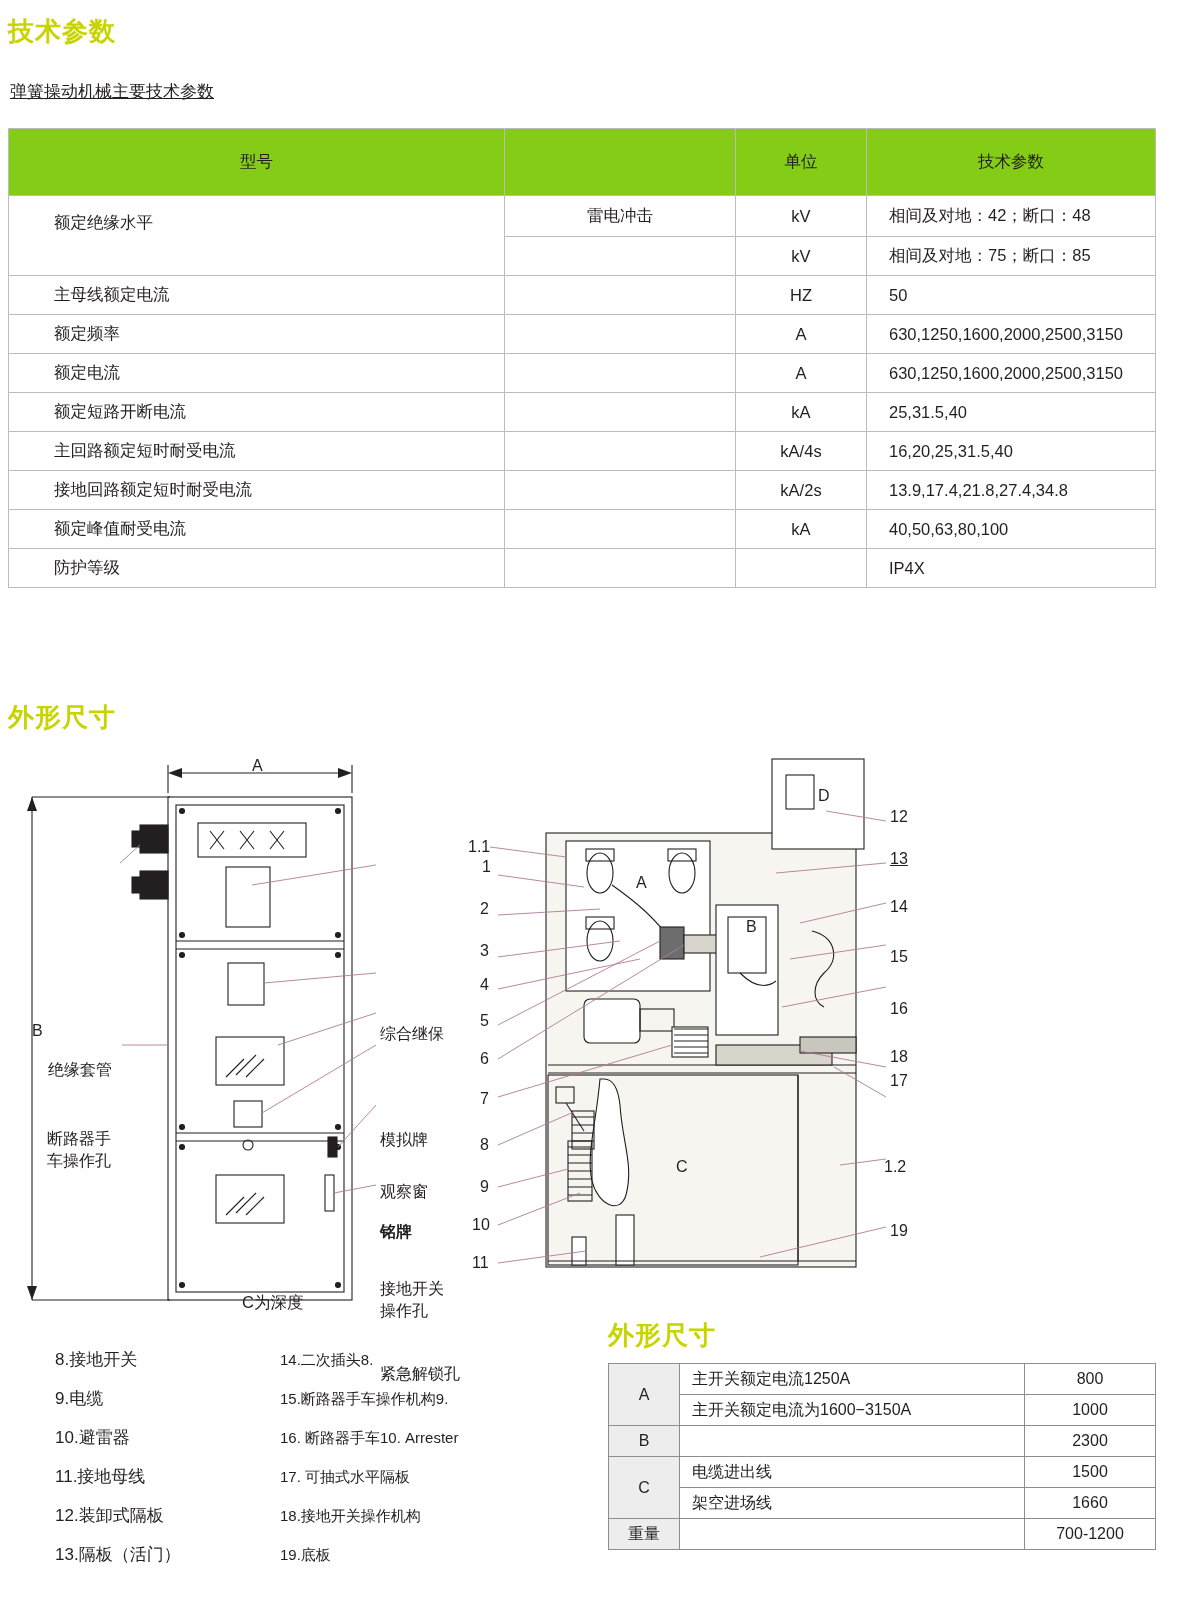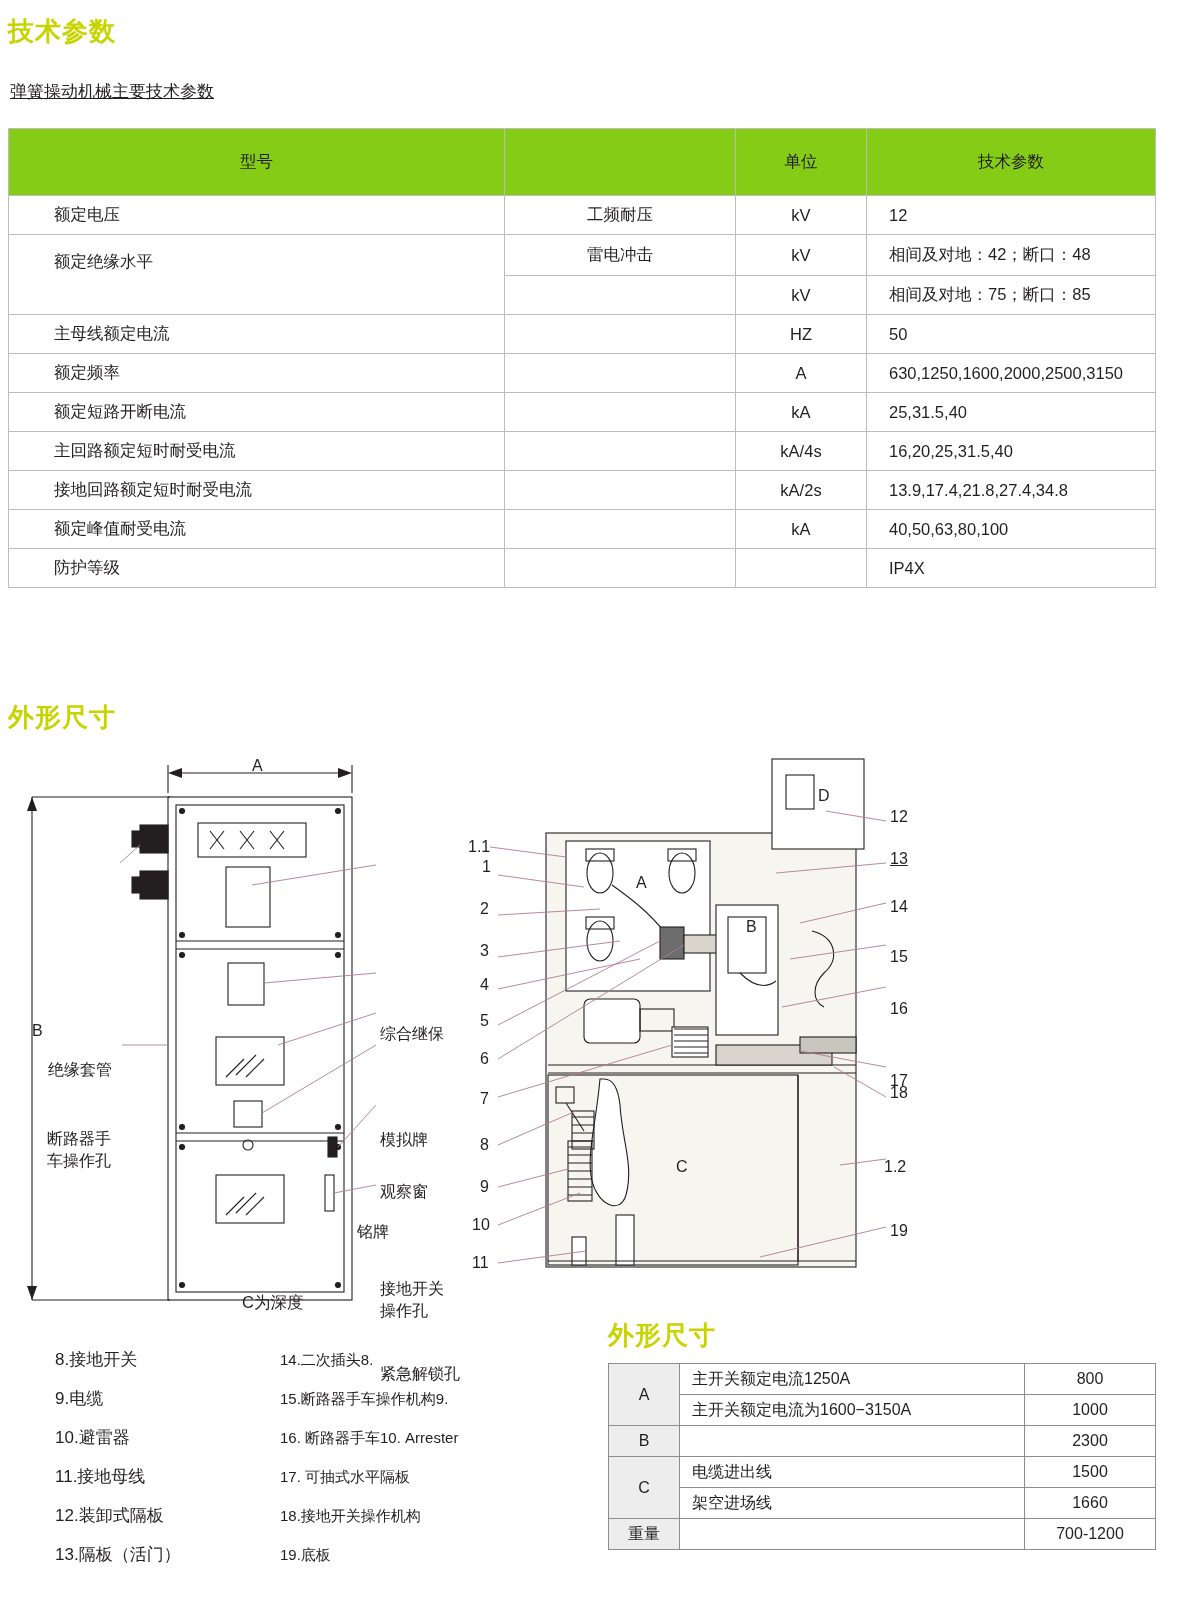--- a/index.html
+++ b/index.html
@@ -158,45 +158,45 @@
     <thead>
       <tr>
         <td class="c-name" style="text-align:center;padding-left:0 !important;">型号</td>
         <td class="c-sub"></td>
         <td class="c-unit">单位</td>
         <td class="c-val" style="text-align:center;padding-left:0 !important;">技术参数</td>
       </tr>
     </thead>
     <tbody>
       <tr>
-        <td class="c-name">额定电压</td>
-        <td class="c-sub">工频耐压</td>
-        <td class="c-unit">kV</td>
-        <td class="c-val">12</td>
-      </tr>
-      <tr>
         <td class="c-name hide-b" rowspan="1" style="border-bottom-color:transparent;vertical-align:bottom;padding-bottom:2px;">额定绝缘水平</td>
         <td class="c-sub">雷电冲击</td>
         <td class="c-unit">kV</td>
         <td class="c-val">相间及对地：42；断口：48</td>
       </tr>
       <tr>
         <td class="c-name hide-t" style="border-top-color:transparent;"></td>
         <td class="c-sub"></td>
         <td class="c-unit">kV</td>
         <td class="c-val">相间及对地：75；断口：85</td>
       </tr>
       <tr>
         <td class="c-name">主母线额定电流</td>
         <td class="c-sub"></td>
         <td class="c-unit">HZ</td>
         <td class="c-val">50</td>
       </tr>
       <tr>
         <td class="c-name">额定频率</td>
+        <td class="c-sub"></td>
+        <td class="c-unit">A</td>
+        <td class="c-val">630,1250,1600,2000,2500,3150</td>
+      </tr>
+      <tr>
+        <td class="c-name">额定电流</td>
         <td class="c-sub"></td>
         <td class="c-unit">A</td>
         <td class="c-val">630,1250,1600,2000,2500,3150</td>
       </tr>
       <tr>
         <td class="c-name">额定短路开断电流</td>
         <td class="c-sub"></td>
         <td class="c-unit">kA</td>
         <td class="c-val">25,31.5,40</td>
       </tr>
@@ -381,21 +381,21 @@
     </svg>
   </div>
 
   <div class="lbl" style="left:252px; top:757px;">A</div>
   <div class="lbl" style="left:32px; top:1022px;">B</div>
   <div class="lbl" style="left:47px; top:1128px; width:90px; white-space:normal; line-height:22px;">断路器手<br>车操作孔</div>
   <div class="lbl" style="left:48px; top:1060px;">绝缘套管</div>
   <div class="lbl" style="left:380px; top:1024px;">综合继保</div>
   <div class="lbl" style="left:380px; top:1130px;">模拟牌</div>
   <div class="lbl" style="left:380px; top:1182px;">观察窗</div>
-  <div class="lbl" style="left:357px; top:1222px;">铭牌</div>
+  <div class="lbl" style="left:380px; top:1222px;font-weight:bold;">铭牌</div>
   <div class="lbl" style="left:380px; top:1278px; width:100px; white-space:normal; line-height:22px;">接地开关<br>操作孔</div>
 
   <div class="lbl" style="left:380px; top:1364px;">紧急解锁孔</div>
 
   <div class="caption-depth">C为深度</div>
 
   <div class="lbl" style="left:468px; top:838px;">1.1</div>
   <div class="lbl" style="left:482px; top:858px;">1</div>
   <div class="lbl" style="left:480px; top:900px;">2</div>
   <div class="lbl" style="left:480px; top:942px;">3</div>
@@ -407,21 +407,21 @@
   <div class="lbl" style="left:480px; top:1178px;">9</div>
   <div class="lbl" style="left:472px; top:1216px;">10</div>
   <div class="lbl" style="left:472px; top:1254px;">11</div>
 
   <div class="lbl" style="left:890px; top:808px;">12</div>
   <div class="lbl" style="left:890px; top:850px;text-decoration:underline;">13</div>
   <div class="lbl" style="left:890px; top:898px;">14</div>
   <div class="lbl" style="left:890px; top:948px;">15</div>
   <div class="lbl" style="left:890px; top:1000px;">16</div>
   <div class="lbl" style="left:890px; top:1072px;">17</div>
-  <div class="lbl" style="left:890px; top:1084px;">18</div>
+  <div class="lbl" style="left:890px; top:1048px;">18</div>
   <div class="lbl" style="left:884px; top:1158px;">1.2</div>
   <div class="lbl" style="left:890px; top:1222px;">19</div>
 
   <div class="lbl" style="left:636px; top:874px;">A</div>
   <div class="lbl" style="left:746px; top:918px;">B</div>
   <div class="lbl" style="left:676px; top:1158px;">C</div>
   <div class="lbl" style="left:818px; top:787px;">D</div>
 
 
   <div id="legend-col1">

